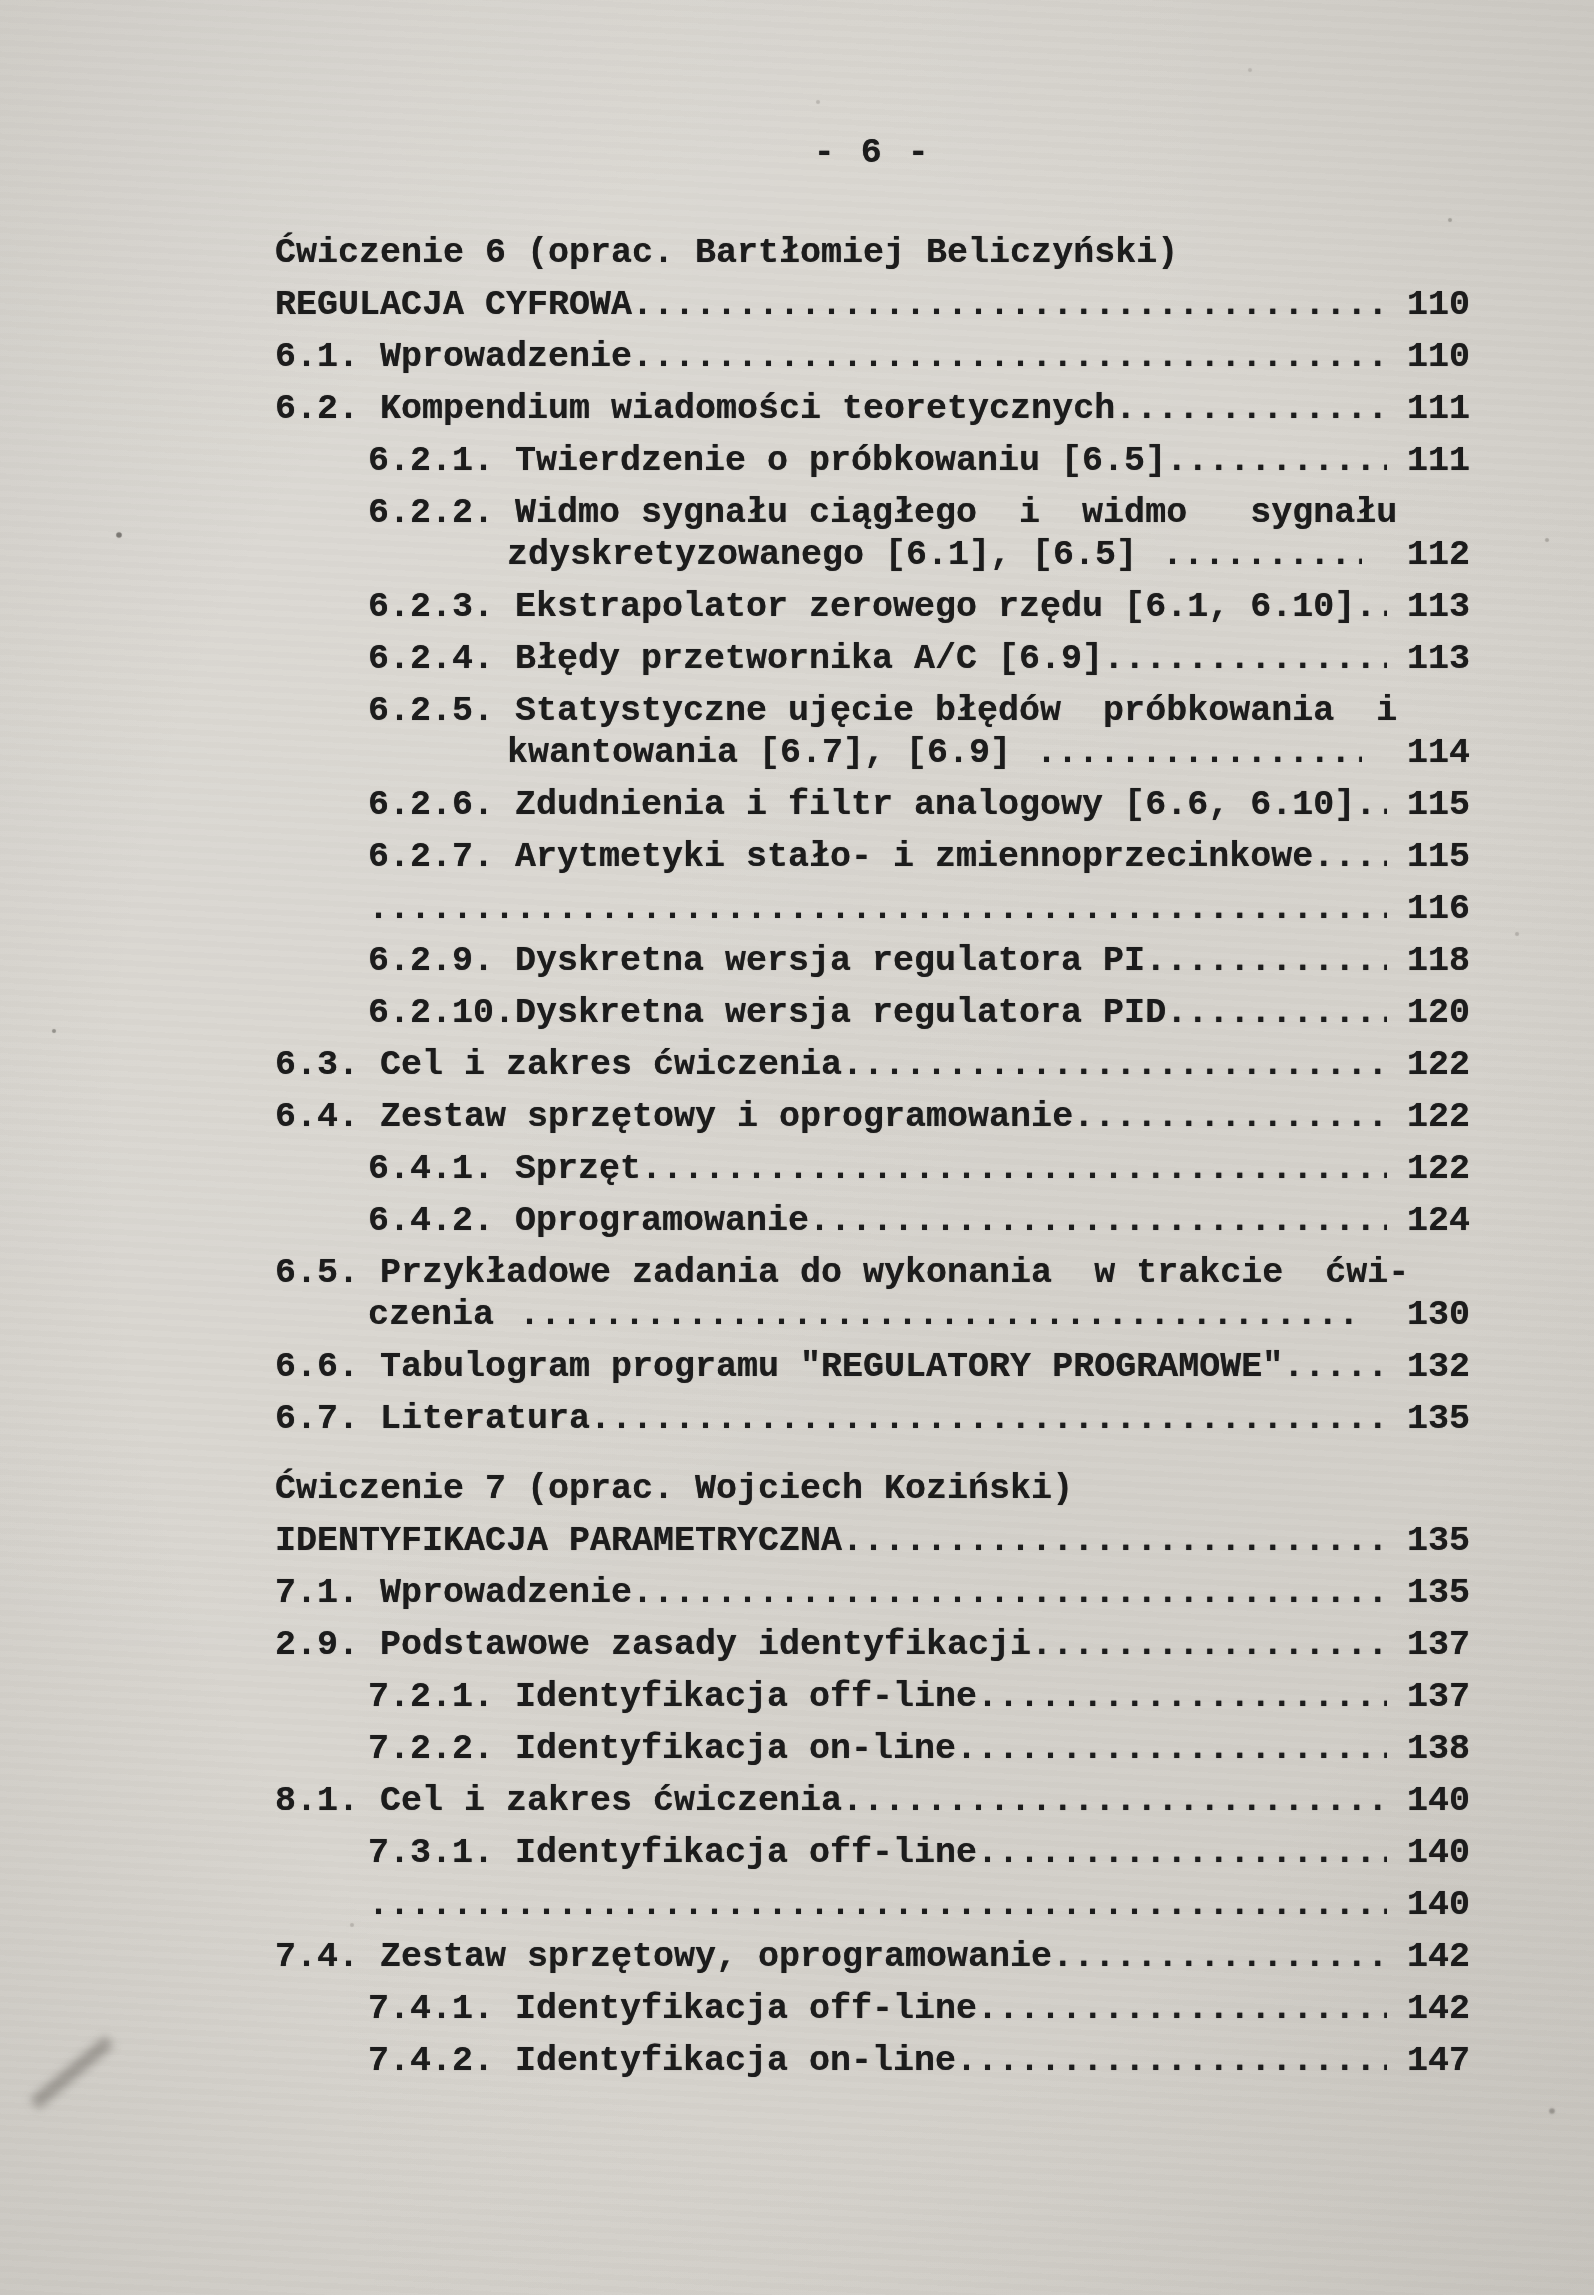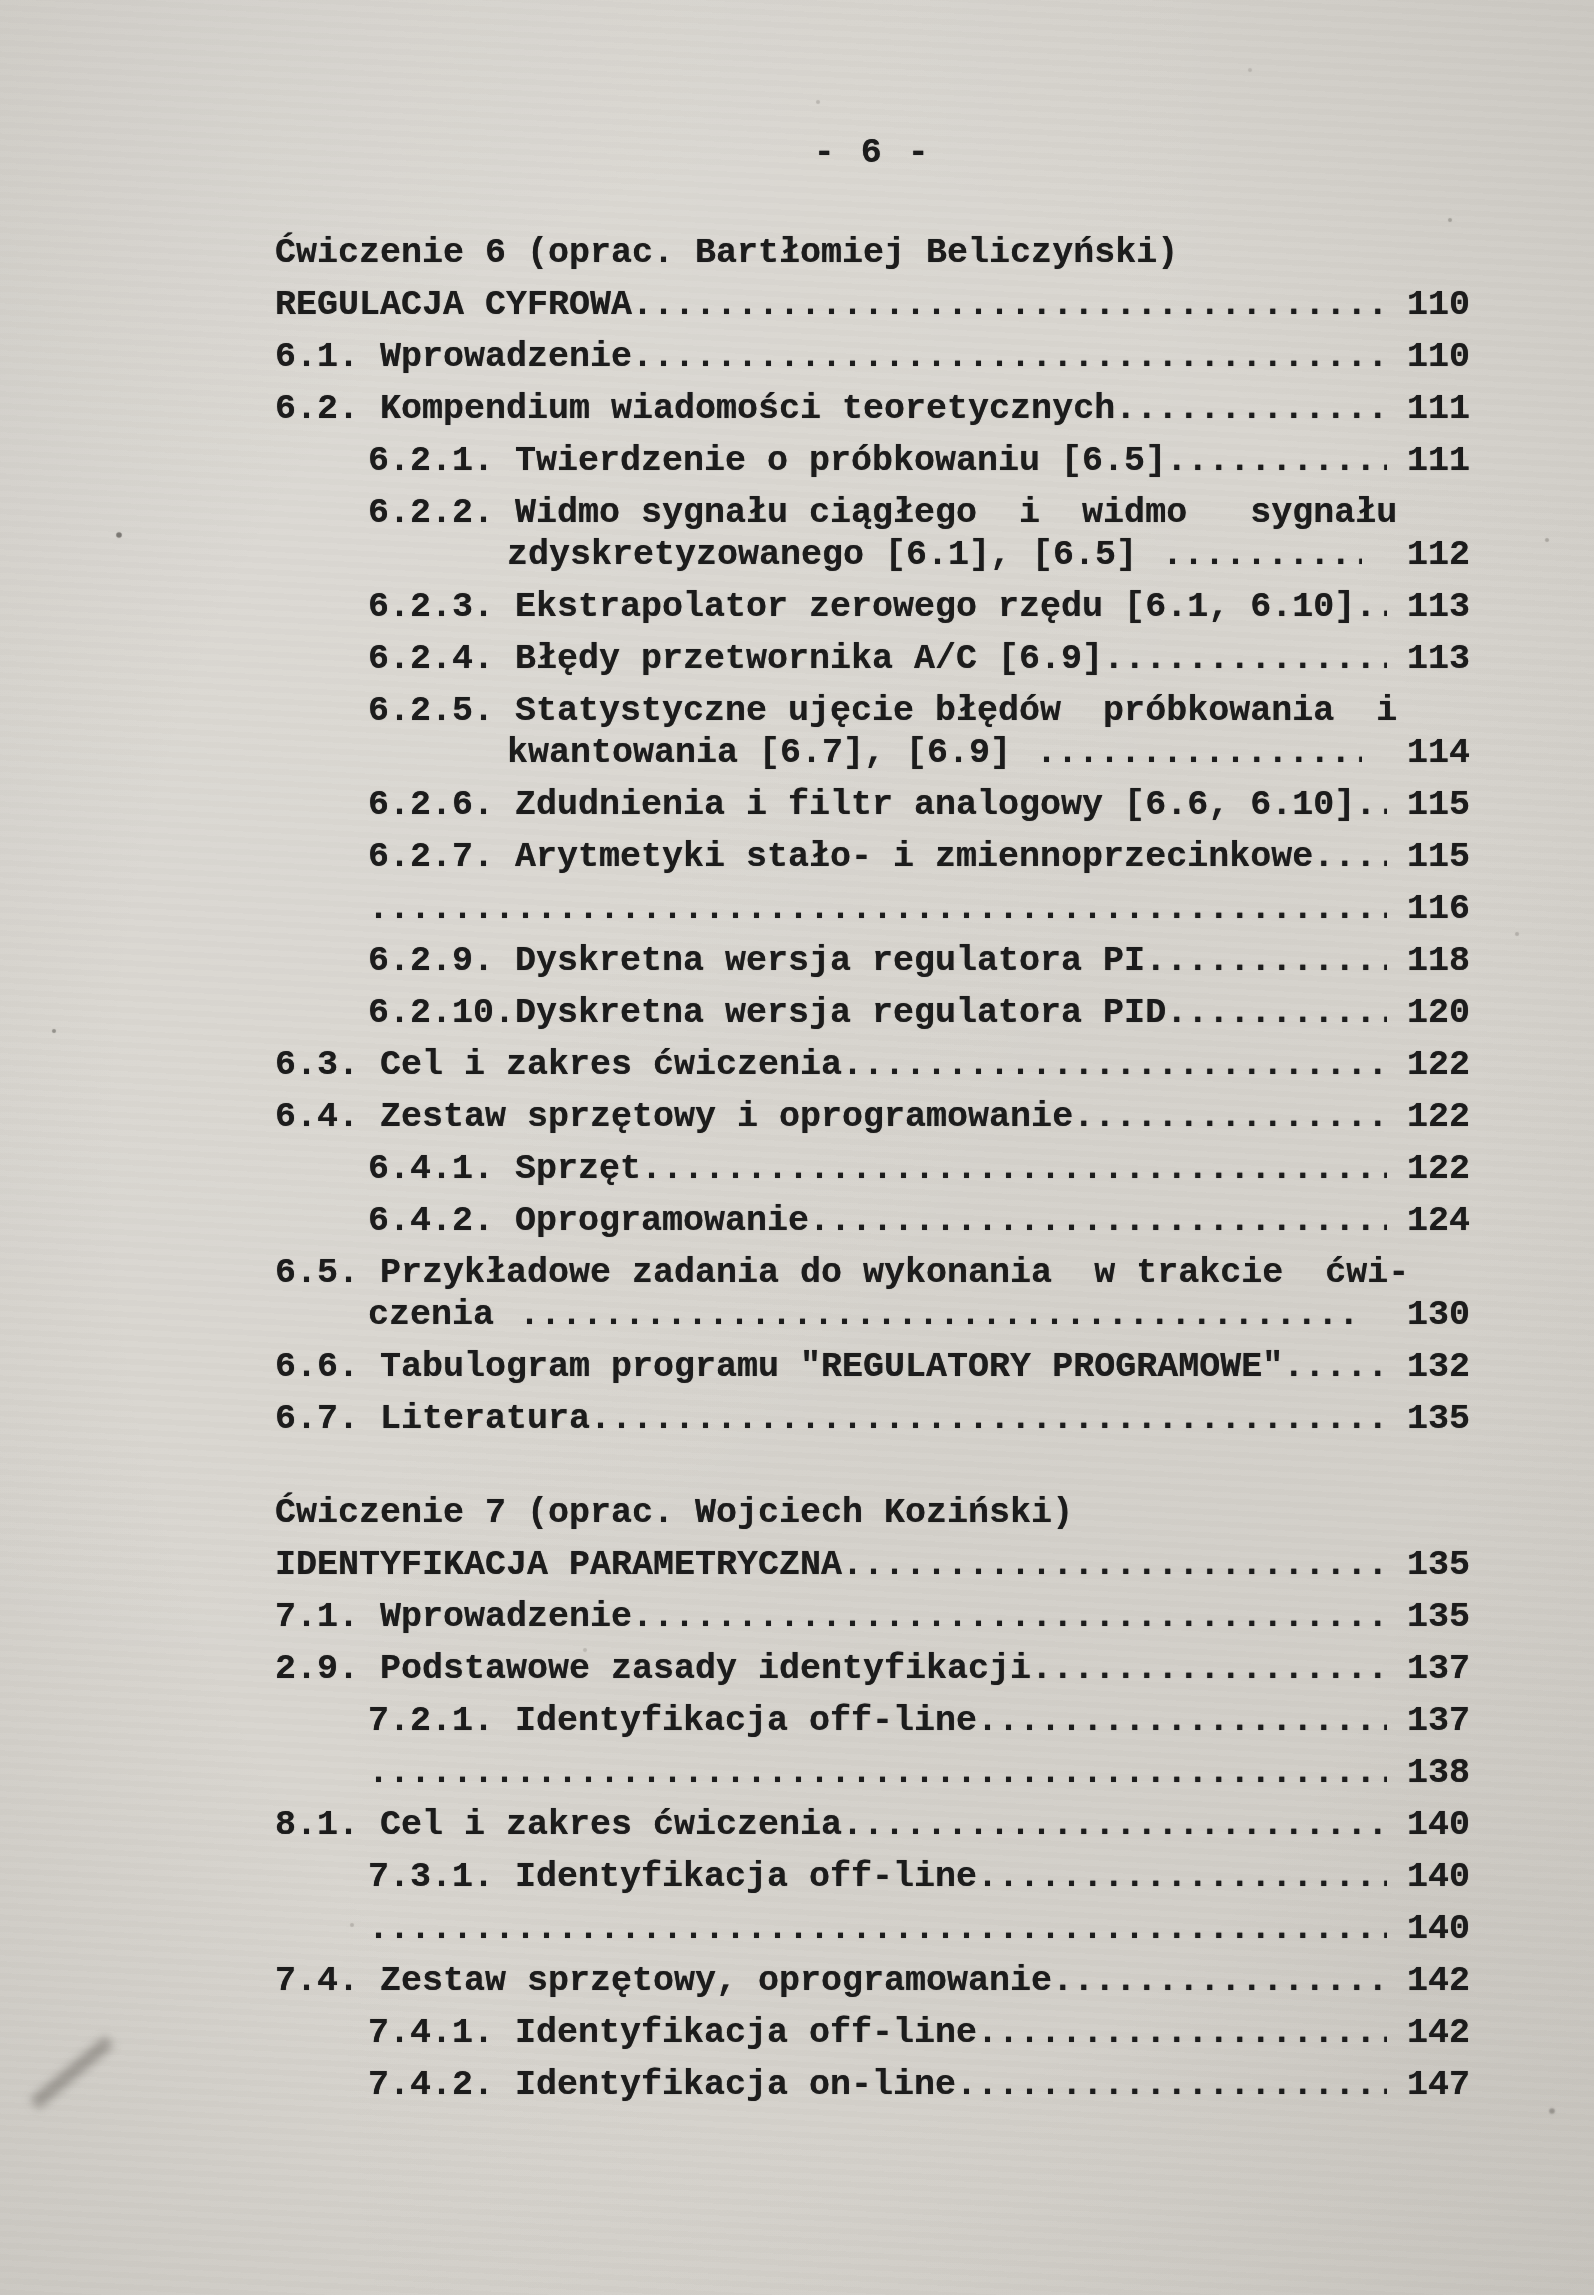--- a/index.html
+++ b/index.html
@@ -63,21 +63,21 @@
     font-size: 35px;
   }
   .row {
     display: flex;
     align-items: baseline;
     line-height: 42px;
     margin-top: 10px;
     text-shadow: 0 0 0.8px rgba(25,25,25,0.70);
   }
   .row.tight { margin-top: 0; gap: 25px; }
-  .row.gap { margin-top: 52px; }
+  .row.gap { margin-top: 28px; }
   .row.indent1 { margin-left: 93px; }
   .row.indent2 { margin-left: 232px; }
   .label { flex: none; white-space: pre; }
   .leader {
     flex: 1 1 auto;
     overflow: hidden;
     white-space: nowrap;
   }
   .pagenum {
     flex: none;
@@ -221,20 +221,21 @@
         <span class="label">2.9. Podstawowe zasady identyfikacji</span>
         <span class="leader"> ..........................................................................................</span>
         <span class="pagenum">137</span>
       </div>
       <div class="row indent1">
         <span class="label">7.2.1. Identyfikacja off-line</span>
         <span class="leader"> ..........................................................................................</span>
         <span class="pagenum">137</span>
       </div>
       <div class="row indent1">
+        <span class="label">7.2.2. Identyfikacja on-line</span>
         <span class="leader"> ..........................................................................................</span>
         <span class="pagenum">138</span>
       </div>
       <div class="row">
         <span class="label">8.1. Cel i zakres ćwiczenia</span>
         <span class="leader"> ..........................................................................................</span>
         <span class="pagenum">140</span>
       </div>
       <div class="row indent1">
         <span class="label">7.3.1. Identyfikacja off-line</span>

